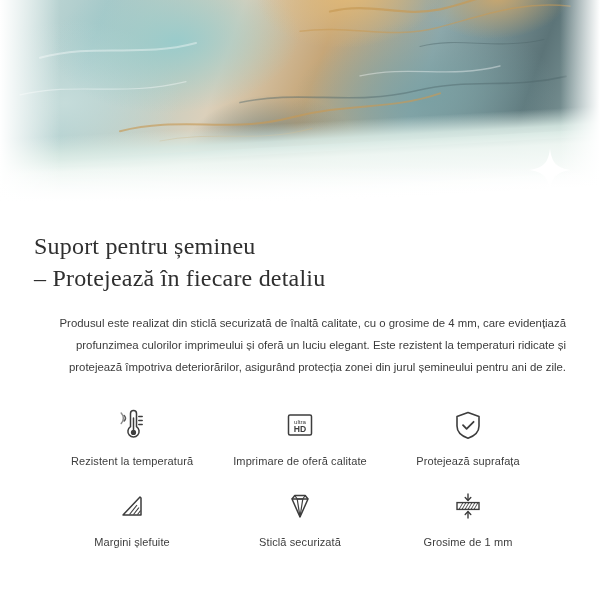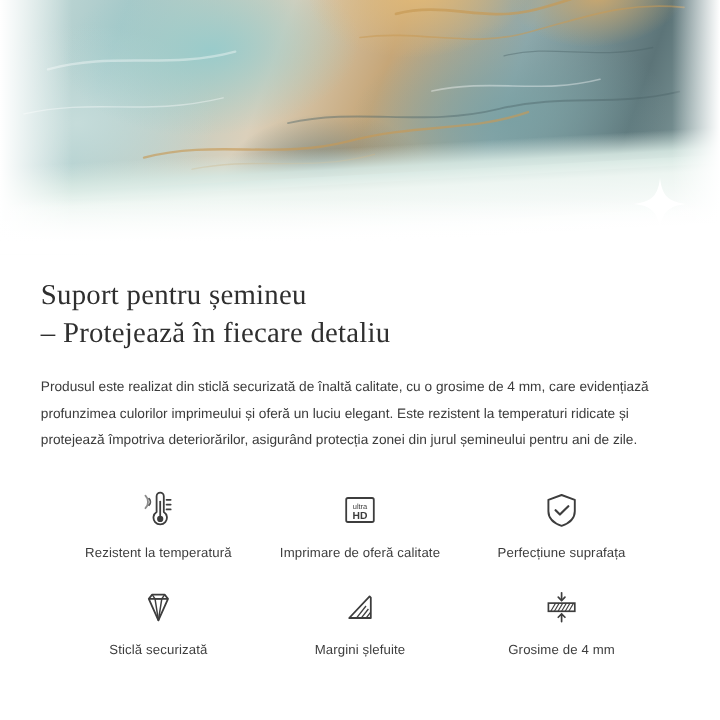--- a/index.html
+++ b/index.html
@@ -116,20 +116,21 @@
   }
   .headline .line {
     display: block;
   }
   .body-text {
     color: #3b3b3b;
     font-size: 11.4px;
     line-height: 1.92;
     margin: 0;
     max-width: 534px;
+    text-align: right;
   }
 
   
   .features {
     margin-top: 24px;
     display: grid;
     grid-template-columns: repeat(3, 1fr);
     row-gap: 16px;
     column-gap: 0;
     padding: 0 14px;
@@ -246,48 +247,48 @@
         <div class="feature-label">Imprimare de oferă calitate</div>
       </div>
 
       <div class="feature">
         <div class="feature-icon">
           <svg width="40" height="40" viewBox="0 0 40 40">
             <path d="M20 7.5 L31 11.5 V21 c0 6.2 -4.6 10 -11 12.2 C13.6 31 9 27.2 9 21 V11.5 Z" fill="none" stroke="#3d3d3d" stroke-width="1.6" stroke-linejoin="round"></path>
             <path d="M15 20.2 l3.6 3.6 L25.6 16.8" fill="none" stroke="#3d3d3d" stroke-width="1.8" stroke-linecap="round" stroke-linejoin="round"></path>
           </svg>
         </div>
-        <div class="feature-label">Perfecțiune suprafața</div>
+        <div class="feature-label">Protejează suprafața</div>
+      </div>
+
+      <div class="feature">
+        <div class="feature-icon">
+          <svg width="40" height="40" viewBox="0 0 40 40">
+            <path d="M11 29 L28 11 L29 12 L29 29 Z" fill="none" stroke="#3d3d3d" stroke-width="1.5" stroke-linejoin="round"></path>
+            <line x1="17.5" y1="28.5" x2="25" y2="19" stroke="#3d3d3d" stroke-width="1.1"></line>
+            <line x1="21.5" y1="28.5" x2="27" y2="21.5" stroke="#3d3d3d" stroke-width="1.1"></line>
+            <line x1="25.5" y1="28.5" x2="28.6" y2="24.5" stroke="#3d3d3d" stroke-width="1.1"></line>
+          </svg>
+        </div>
+        <div class="feature-label">Margini șlefuite</div>
       </div>
 
       <div class="feature">
         <div class="feature-icon">
           <svg width="40" height="40" viewBox="0 0 40 40">
             <path d="M12 13 H28 L20 31 Z" fill="none" stroke="#3d3d3d" stroke-width="1.5" stroke-linejoin="round"></path>
             <path d="M12 13 L14.8 9.5 H25.2 L28 13" fill="none" stroke="#3d3d3d" stroke-width="1.5" stroke-linejoin="round"></path>
             <line x1="14.8" y1="9.5" x2="17.2" y2="13" stroke="#3d3d3d" stroke-width="1.2"></line>
             <line x1="25.2" y1="9.5" x2="22.8" y2="13" stroke="#3d3d3d" stroke-width="1.2"></line>
             <line x1="17.2" y1="13" x2="20" y2="31" stroke="#3d3d3d" stroke-width="1.2"></line>
             <line x1="22.8" y1="13" x2="20" y2="31" stroke="#3d3d3d" stroke-width="1.2"></line>
             <line x1="17.2" y1="13" x2="22.8" y2="13" stroke="#3d3d3d" stroke-width="1.2"></line>
           </svg>
         </div>
         <div class="feature-label">Sticlă securizată</div>
-      </div>
-
-      <div class="feature">
-        <div class="feature-icon">
-          <svg width="40" height="40" viewBox="0 0 40 40">
-            <path d="M11 29 L28 11 L29 12 L29 29 Z" fill="none" stroke="#3d3d3d" stroke-width="1.5" stroke-linejoin="round"></path>
-            <line x1="17.5" y1="28.5" x2="25" y2="19" stroke="#3d3d3d" stroke-width="1.1"></line>
-            <line x1="21.5" y1="28.5" x2="27" y2="21.5" stroke="#3d3d3d" stroke-width="1.1"></line>
-            <line x1="25.5" y1="28.5" x2="28.6" y2="24.5" stroke="#3d3d3d" stroke-width="1.1"></line>
-          </svg>
-        </div>
-        <div class="feature-label">Margini șlefuite</div>
       </div>
 
       <div class="feature">
         <div class="feature-icon">
           <svg width="40" height="40" viewBox="0 0 40 40">
             <g stroke="#3d3d3d" stroke-width="1.4" stroke-linecap="round" fill="none">
               <line x1="20" y1="8" x2="20" y2="14"></line>
               <path d="M17.2 11.6 L20 14.4 L22.8 11.6"></path>
               <line x1="20" y1="32" x2="20" y2="26"></line>
               <path d="M17.2 28.4 L20 25.6 L22.8 28.4"></path>
@@ -296,20 +297,20 @@
             <g stroke="#3d3d3d" stroke-width="0.9">
               <line x1="11" y1="23.4" x2="15" y2="16.6"></line>
               <line x1="14" y1="23.4" x2="18" y2="16.6"></line>
               <line x1="17" y1="23.4" x2="21" y2="16.6"></line>
               <line x1="20" y1="23.4" x2="24" y2="16.6"></line>
               <line x1="23" y1="23.4" x2="27" y2="16.6"></line>
               <line x1="26" y1="23.4" x2="30" y2="16.6"></line>
             </g>
           </svg>
         </div>
-        <div class="feature-label">Grosime de 4 mm</div>
+        <div class="feature-label">Grosime de 1 mm</div>
       </div>
 
     </div>
   </div>
 
   <div class="footer-strip"></div>
 </div>
 
 </body></html>

